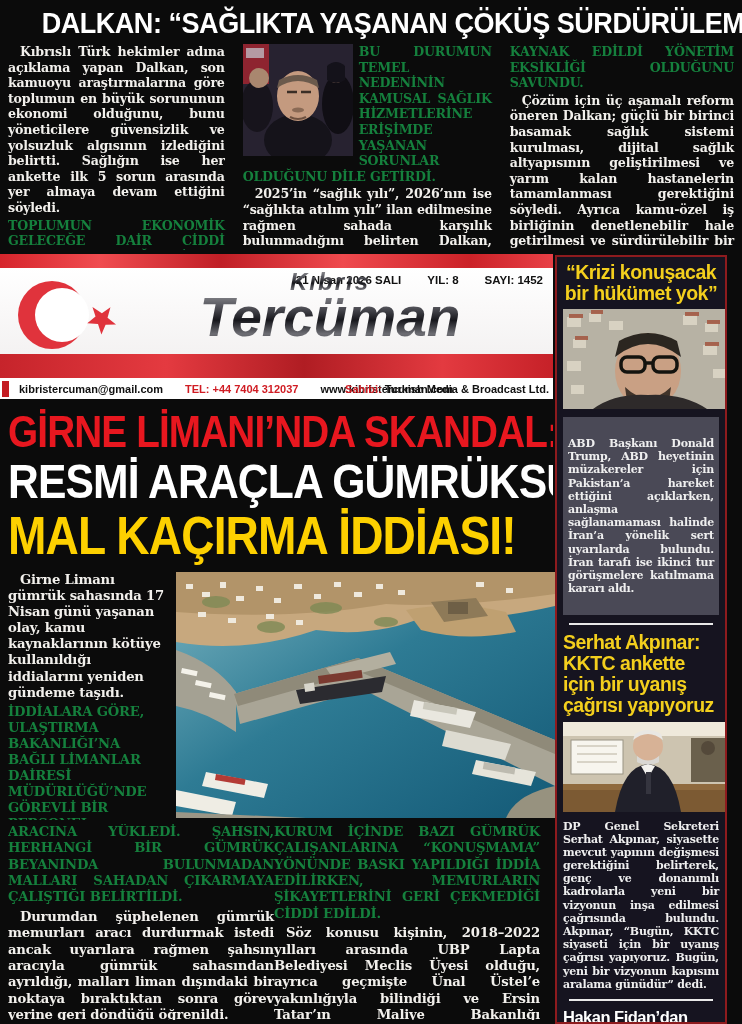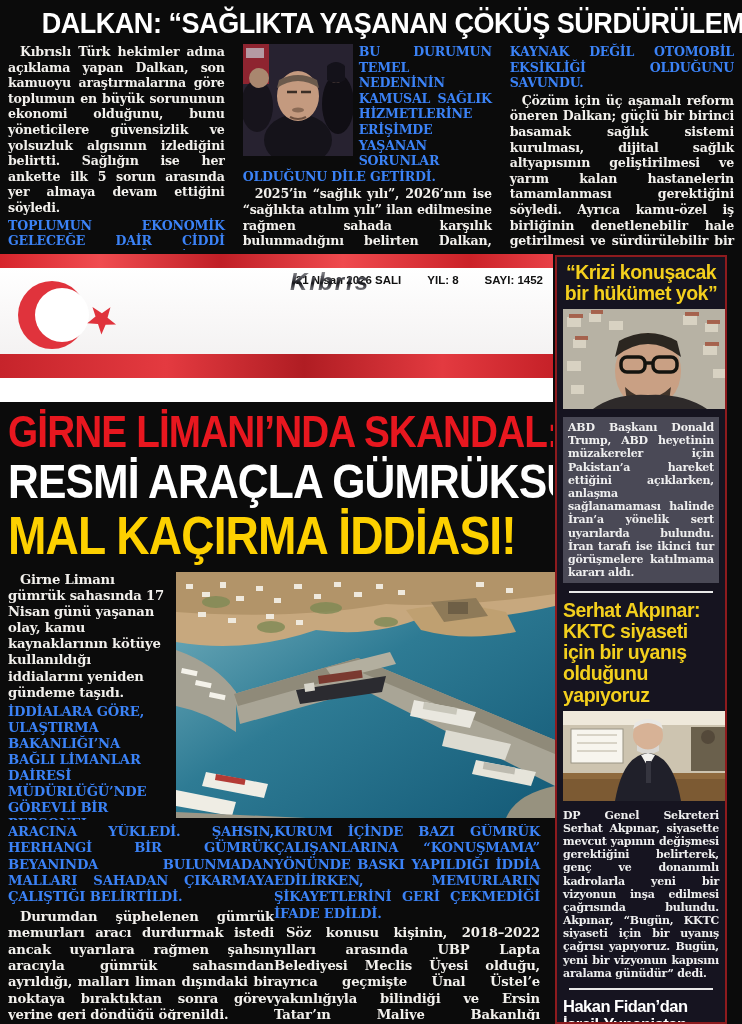--- a/index.html
+++ b/index.html
@@ -17,21 +17,21 @@
   .top-headline span{
     display:inline-block; white-space:nowrap; transform:scaleX(.9); transform-origin:center;
     font-family:"Liberation Sans", sans-serif; font-weight:bold; font-size:30px;
     letter-spacing:-0.5px; color:#ffffff;
   }
   .top-story { display:flex; gap:18px; padding:4px 8px 0 8px; height:210px; overflow:hidden; }
   .ts-col { font-size:12.6px; line-height:1.24; font-weight:bold; color:#f2f0ec; text-align:justify; letter-spacing:-0.2px;}
   .ts-col1 { width:228px; }
   .ts-col2 { width:262px; }
   .ts-col3 { width:236px; }
-  .yellow { color:#3b82f6; }
+  .yellow { color:#15803d; }
   .ts-col p { margin-bottom:2px; text-indent:12px; }
   .ts-col p.noindent { text-indent:0; }
   .dalkan-photo { float:left; width:110px; height:112px; margin:0 6px 2px 0; background:#241f28; }
 
   
   .masthead { position:absolute; left:0; top:254px; width:553px; height:148px; background:#fff; }
   .mh-redtop { height:14px; background:linear-gradient(90deg,#d6252c,#f04c50 18%,#c01f26 40%,#ef4a4e 62%,#cb2228 85%,#e84046); }
   .mh-white { position:relative; height:86px; background:linear-gradient(#ffffff,#f4f2f2); }
   .mh-dateline { position:absolute; top:6px; right:10px; display:flex; gap:26px;
     font-family:"Liberation Sans", sans-serif; font-weight:bold; font-size:11.5px; color:#111; }
@@ -73,21 +73,21 @@
   .ms-col p.noindent, .ms-colnarrow p.noindent { text-indent:0; }
 
   
   .sidebar { position:absolute; left:555px; top:255px; width:172px; height:769px;
     background:#161420; border:2px solid #8e1b1e; padding:5px 6px; overflow:hidden; }
   .sb-title { font-family:"Liberation Sans", sans-serif; font-weight:bold; color:#f3cf1d;
     font-size:19.5px; line-height:1.08; letter-spacing:-0.5px; }
   .sb-title.center { text-align:center; }
   .sb-photo { width:100%; margin:5px 0 4px 0; display:block; }
   .sb-text { font-size:11px; line-height:1.2; font-weight:bold; color:#efefef; text-align:justify; letter-spacing:-0.2px;}
-  .sb-text.boxed { background:#4a4956; padding:4px 5px; }
+  .sb-text.boxed { background:#4a4956; padding:20px 5px; }
   .sb-divider { border:none; border-top:2px solid #e9e9e9; width:92%; margin:8px auto 7px auto; }
   .sb-title3 { font-family:"Liberation Sans", sans-serif; font-weight:bold; color:#ffffff;
     font-size:16.5px; line-height:1.12; letter-spacing:-0.5px; }
 </style>
 </head>
 <body>
 
 <div class="page">
 
   <div class="top-headline">
@@ -116,21 +116,21 @@
           <path d="M44 48 l10 0 M58 48 l10 0" stroke="#3a2e26" stroke-width="2.5"></path>
           <ellipse cx="55" cy="66" rx="6" ry="2.5" fill="#8a6a55"></ellipse>
           <path d="M47 73 q8 4 16 0" stroke="#6e5140" stroke-width="2" fill="none"></path>
         </svg>
       </div>
       <p class="yellow noindent">BU DURUMUN TEMEL NEDENİNİN KAMUSAL SAĞLIK HİZMETLERİNE ERİŞİMDE YAŞANAN SORUNLAR OLDUĞUNU DİLE GETİRDİ.</p>
       <p>2025’in “sağlık yılı”, 2026’nın ise “sağlıkta atılım yılı” ilan edilmesine rağmen sahada karşılık bulunmadığını belirten Dalkan, Girne ve Güzelyurt hastanelerinin hâlâ tamamlanamadığını, açılan bazı servislerin ise personel eksikliği nedeniyle işlevsiz kaldığını ifade etti.</p>
 
     </div>
     <div class="ts-col ts-col3">
-      <p class="yellow noindent">KAYNAK DEĞİL OTOMOBİL EKSİKLİĞİ OLDUĞUNU SAVUNDU.</p>
+      <p class="yellow noindent">KAYNAK EDİLDİ YÖNETİM EKSİKLİĞİ OLDUĞUNU SAVUNDU.</p>
       <p>Çözüm için üç aşamalı reform öneren Dalkan; güçlü bir birinci basamak sağlık sistemi kurulması, dijital sağlık altyapısının geliştirilmesi ve yarım kalan hastanelerin tamamlanması gerektiğini söyledi. Ayrıca kamu-özel iş birliğinin denetlenebilir hale getirilmesi ve sürdürülebilir bir genel sağlık sigortası sisteminin kurulması gerektiğini ifade etti.</p>
 
     </div>
   </div>
 
   <div class="masthead">
     <div class="mh-redtop"></div>
     <div class="mh-white">
       <div class="crescent">
         <svg width="120" height="78" viewBox="0 0 120 78" aria-hidden="true">
@@ -139,23 +139,34 @@
           <path d="M84 39 l7 9 10 -3 -6 9 6 9 -10 -3 -7 8 0 -11 -10 -4 10 -4 z" transform="rotate(-18 84 48) translate(0,-9)" fill="#e0333c"></path>
         </svg>
       </div>
       <div class="mh-dateline">
         <span>21 Nisan 2026 SALI</span>
         <span>YIL: 8</span>
         <span>SAYI: 1452</span>
       </div>
       <div class="logo-wrap">
         <span class="logo-top">Kıbrıs</span>
+        <span class="logo-main">Tercüman</span>
       </div>
     </div>
     <div class="mh-redmid"></div>
+    <div class="mh-info">
+      <span class="mh-flagchip"></span>
+      <span class="seg">kibristercuman@gmail.com</span>
+      <span class="seg red">TEL: +44 7404 312037</span>
+      <span class="seg">www.kibristercuman.com</span>
+      <span class="mh-owner">
+        <span class="red">Sahibi:</span>
+        <span>Turkish Media &amp; Broadcast Ltd.</span>
+      </span>
+    </div>
   </div>
 
   <div class="main-headline">
     <span class="mh1">GİRNE LİMANI’NDA SKANDAL:</span>
     <span class="mh2">RESMİ ARAÇLA GÜMRÜKSÜZ</span>
     <span class="mh3">MAL KAÇIRMA İDDİASI!</span>
   </div>
 
   <div class="main-row1">
     <div class="ms-colnarrow">
@@ -241,21 +252,21 @@
     </div>
   </div>
 
   <div class="main-row2">
     <div class="ms-col">
       <p class="yellow noindent">ARACINA YÜKLEDİ. ŞAHSIN, HERHANGİ BİR GÜMRÜK BEYANINDA BULUNMADAN MALLARI SAHADAN ÇIKARMAYA ÇALIŞTIĞI BELİRTİLDİ.</p>
       <p>Durumdan şüphelenen gümrük memurları aracı durdurmak istedi ancak uyarılara rağmen şahsın aracıyla gümrük sahasından ayrıldığı, malları liman dışındaki bir noktaya bıraktıktan sonra görev yerine geri döndüğü öğrenildi.</p>
 
     </div>
     <div class="ms-col">
-      <p class="yellow noindent">KURUM İÇİNDE BAZI GÜMRÜK ÇALIŞANLARINA “KONUŞMAMA” YÖNÜNDE BASKI YAPILDIĞI İDDİA EDİLİRKEN, MEMURLARIN ŞİKAYETLERİNİ GERİ ÇEKMEDİĞİ İFADE EDİLDİ.</p>
+      <p class="yellow noindent">KURUM İÇİNDE BAZI GÜMRÜK ÇALIŞANLARINA “KONUŞMAMA” YÖNÜNDE BASKI YAPILDIĞI İDDİA EDİLİRKEN, MEMURLARIN ŞİKAYETLERİNİ GERİ ÇEKMEDİĞİ CİDDİ EDİLDİ.</p>
       <p>Söz konusu kişinin, 2018–2022 yılları arasında UBP Lapta Belediyesi Meclis Üyesi olduğu, ayrıca geçmişte Ünal Üstel’e yakınlığıyla bilindiği ve Ersin Tatar’ın Maliye Bakanlığı döneminde şoförlüğünü yaptığı da öne sürüldü.</p>
 
     </div>
   </div>
 
   <div class="sidebar">
 
     <div>
       <div class="sb-title center">“Krizi konuşacak bir hükümet yok”</div>
       <div class="sb-photo">
@@ -291,21 +302,21 @@
           <path d="M62 78 q23 22 46 0 l-2 14 q-21 12 -42 0 z" fill="#41342a"></path>
           <path d="M30 100 Q52 84 85 86 Q120 84 144 100 Z" fill="#2e2a2a"></path>
         </svg>
       </div>
       <div class="sb-text boxed">ABD Başkanı Donald Trump, ABD heyetinin müzakereler için Pakistan’a hareket ettiğini açıklarken, anlaşma sağlanamaması halinde İran’a yönelik sert uyarılarda bulundu. İran tarafı ise ikinci tur görüşmelere katılmama kararı aldı.</div>
     </div>
 
     <hr class="sb-divider">
 
     <div>
-      <div class="sb-title">Serhat Akpınar: KKTC siyaseti için bir uyanış olduğunu yapıyoruz</div>
+      <div class="sb-title">Serhat Akpınar: KKTC ankette için bir uyanış çağrısı yapıyoruz</div>
       <div class="sb-photo">
         <svg width="171" height="90" viewBox="0 0 171 90" aria-hidden="true">
           <rect width="171" height="90" fill="#cdc4b0"></rect>
           <rect x="0" y="0" width="171" height="14" fill="#efe9db"></rect>
           <rect x="8" y="18" width="52" height="34" fill="#f7f5ee" stroke="#9a9484"></rect>
           <g stroke="#b9b2a0" stroke-width="1">
             <path d="M14 24 h40 M14 32 h40 M14 40 h40"></path>
           </g>
           <rect x="128" y="16" width="34" height="44" fill="#6a604c"></rect>
           <circle cx="145" cy="26" r="7" fill="#54493a"></circle>

